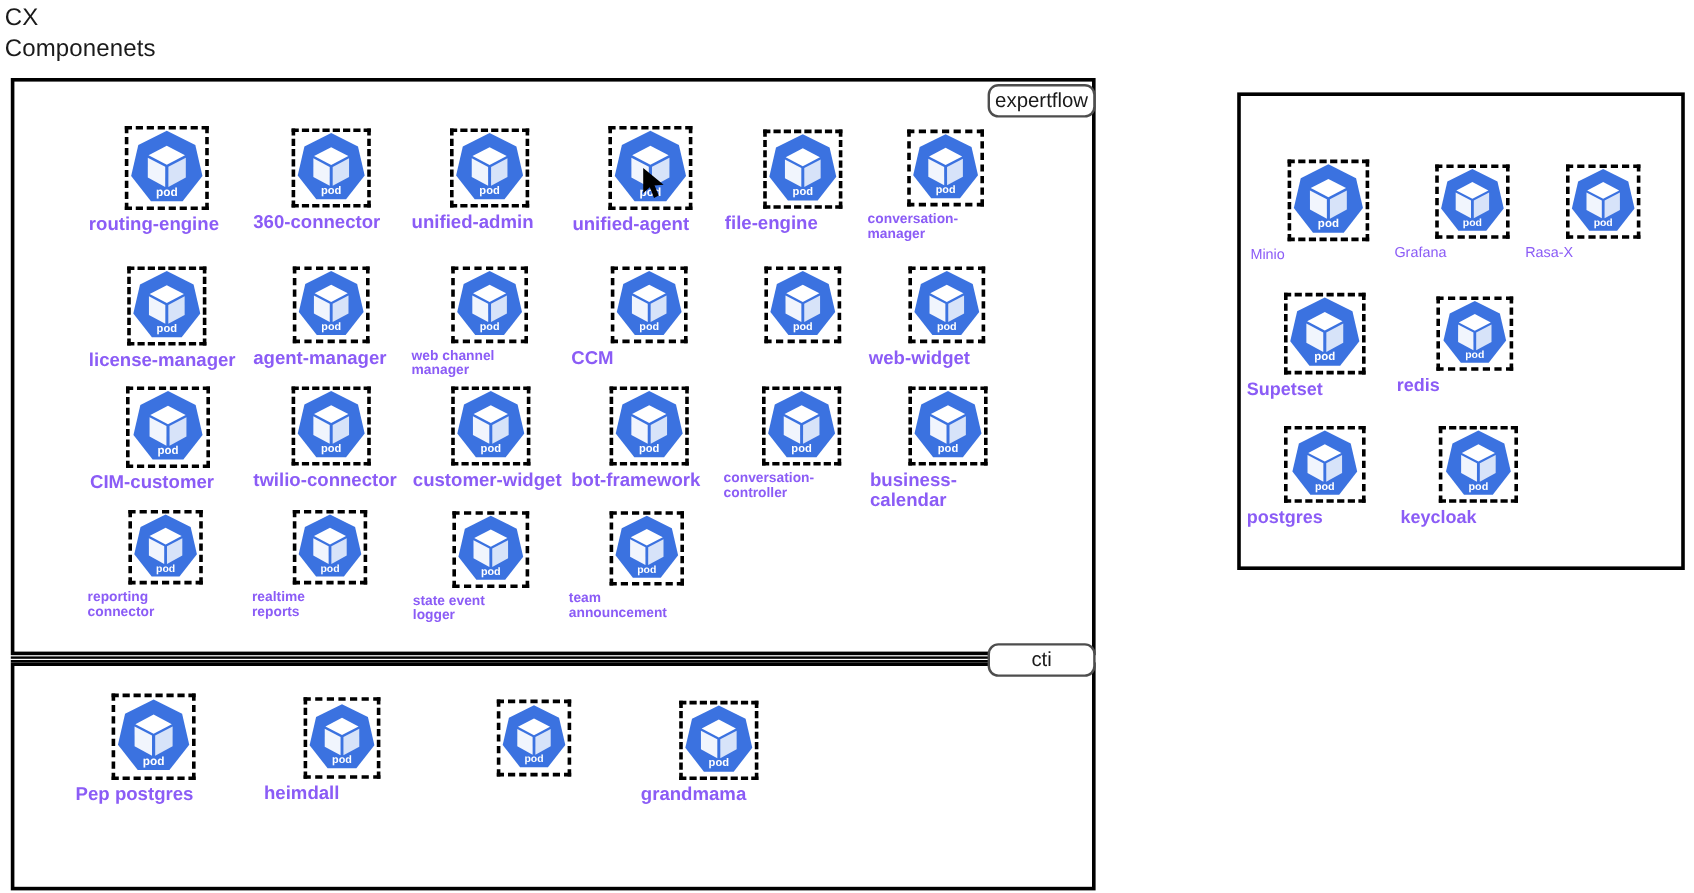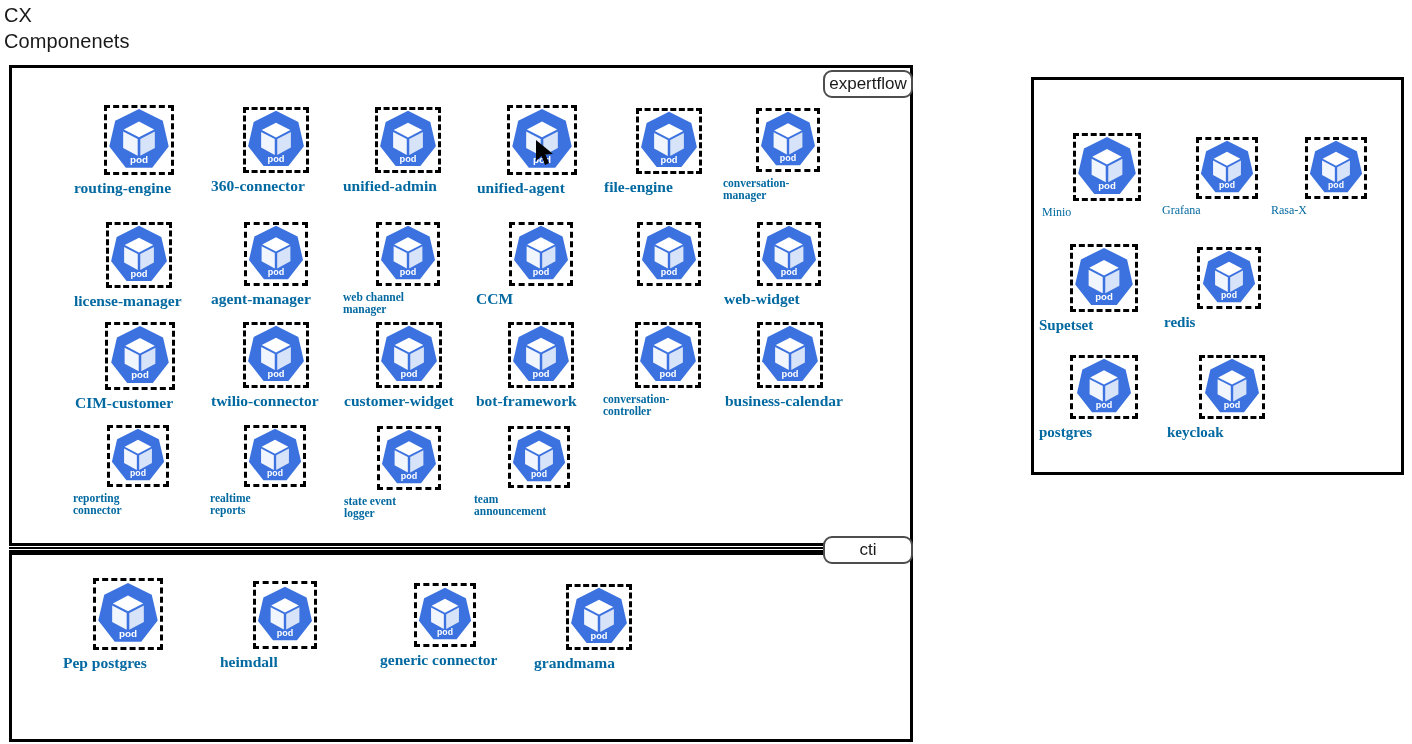--- a/index.html
+++ b/index.html
@@ -71,22 +71,22 @@
     position: absolute;
     left: 0; top: 0;
     width: 100%; height: 100%;
     border: 3px dashed #000000;
     box-sizing: border-box;
   }
   .pod-svg { position: absolute; left: 50%; top: 50%; transform: translate(-50%, -50%); }
 
   .node-label {
     margin-top: 5px;
-    font-family: Liberation Serif, serif;
-    color: #0369a1;
+    font-family: Liberation Sans, sans-serif;
+    color: #8b5cf6;
     line-height: 1.08;
     white-space: pre-line;
   }
   .lbl-lg   { font-size: 15.5px; font-weight: bold; }
   .lbl-sm   { font-size: 11.5px; font-weight: bold; }
   .lbl-ext  { font-size: 12px;  font-weight: normal; }
   .lbl-extb { font-size: 15px;  font-weight: bold; }
 
   .cursor-arrow { position: absolute; z-index: 4; pointer-events: none; }
 </style>
@@ -484,21 +484,20 @@
   <svg class="pod-svg" width="58" height="58" viewBox="0 0 100 100">
     <polygon points="50,3 86,21 95,60 70,92 30,92 5,60 14,21" fill="#3B72E0"></polygon>
     <g fill="#ffffff">
       <polygon points="50,22 73,34 50,46 27,34"></polygon>
       <polygon points="26,37 48,48.5 48,74 26,62" opacity="0.93"></polygon>
       <polygon points="74,37 52,48.5 52,74 74,62" opacity="0.80"></polygon>
     </g>
     <text x="50" y="85" text-anchor="middle" fill="#ffffff" font-family="Liberation Sans, sans-serif" font-size="15" font-weight="bold">pod</text>
   </svg>
         </div>
-        <div class="node-label lbl-lg">generic connector</div>
       </div>
       <div class="node" style="left: 534px; top: 584px; width: 130px; margin-left: 0px;">
         <div class="icon-wrap" style="width: 66px; height: 66px;">
           <div class="dash-box"></div>
   <svg class="pod-svg" width="62" height="62" viewBox="0 0 100 100">
     <polygon points="50,3 86,21 95,60 70,92 30,92 5,60 14,21" fill="#3B72E0"></polygon>
     <g fill="#ffffff">
       <polygon points="50,22 73,34 50,46 27,34"></polygon>
       <polygon points="26,37 48,48.5 48,74 26,62" opacity="0.93"></polygon>
       <polygon points="74,37 52,48.5 52,74 74,62" opacity="0.80"></polygon>

